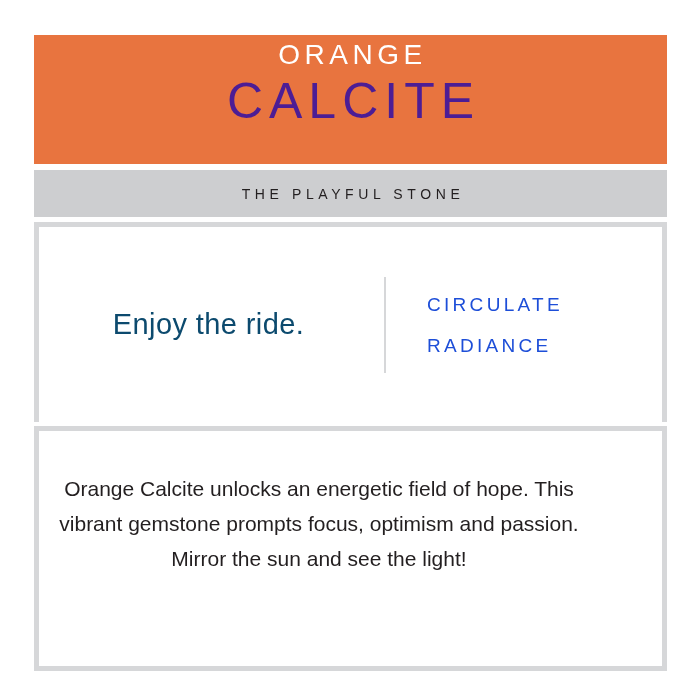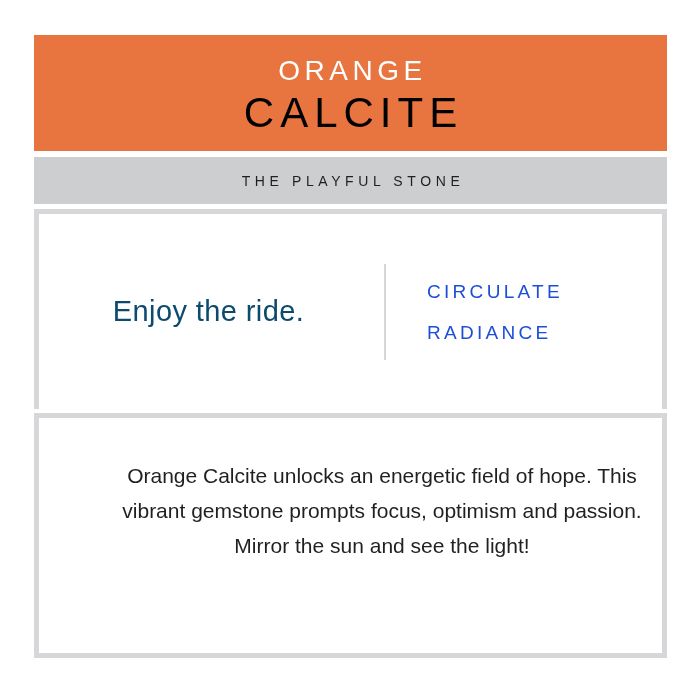--- a/index.html
+++ b/index.html
@@ -17,39 +17,39 @@
   .card {
     position: absolute;
     left: 34px;
     top: 35px;
     width: 633px;
   }
 
   
   .banner {
     background: #E8743F;
-    height: 116px;
+    height: 129px;
     display: flex;
     flex-direction: column;
     align-items: center;
-    justify-content: center;
+    justify-content: flex-start;
     box-sizing: border-box;
     padding-top: 6px;
   }
   .banner-kicker {
     color: #ffffff;
     font-size: 28px;
     font-weight: 300;
     letter-spacing: 4.5px;
     line-height: 1;
     padding-left: 4px;
   }
   .banner-title {
-    color: #000000;
-    font-size: 42px;
+    color: #4c1d95;
+    font-size: 50px;
     font-weight: 300;
     letter-spacing: 6px;
     line-height: 1.05;
     margin-top: 6px;
     padding-left: 6px;
   }
 
   
   .subtitle-band {
     background: #CDCED0;
@@ -79,21 +79,21 @@
     height: 200px;
     display: flex;
     align-items: center;
   }
   .box.second {
     border-top: 5px solid #D6D7D9;
     border-bottom: 5px solid #D6D7D9;
     height: 245px;
     display: flex;
     align-items: flex-start;
-    justify-content: flex-end;
+    justify-content: flex-start;
   }
   .box-spacer {
     height: 4px;
     background: #ffffff;
   }
 
   
   .tagline-cell {
     width: 345px;
     display: flex;

